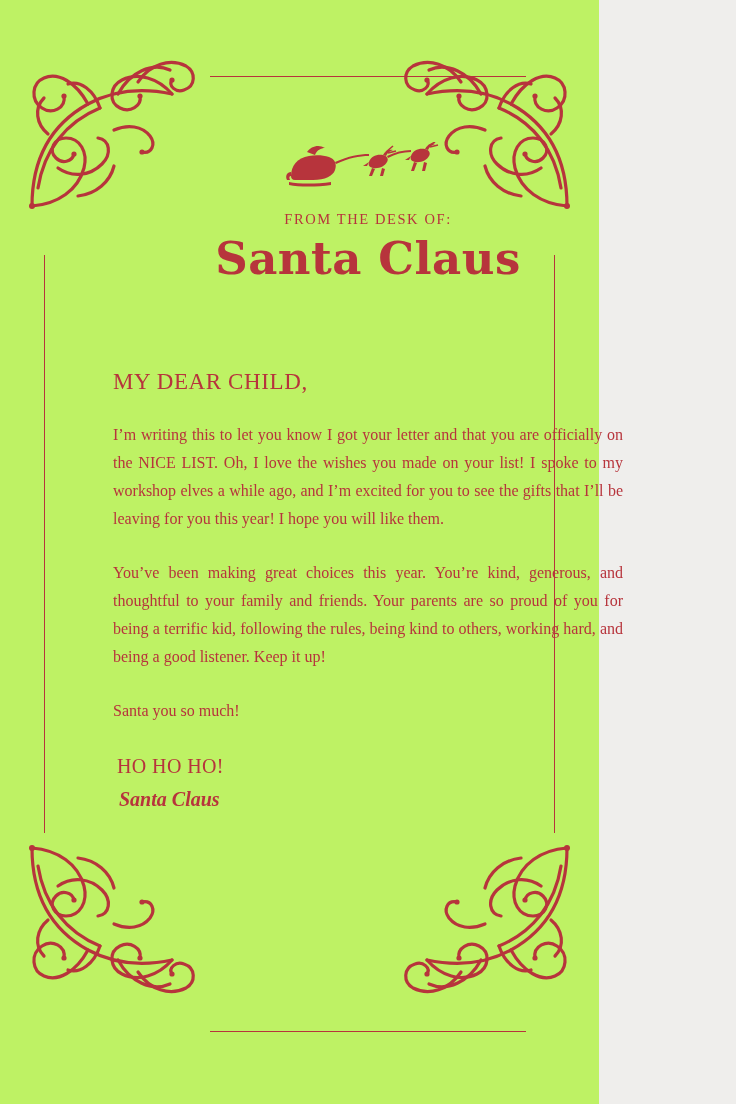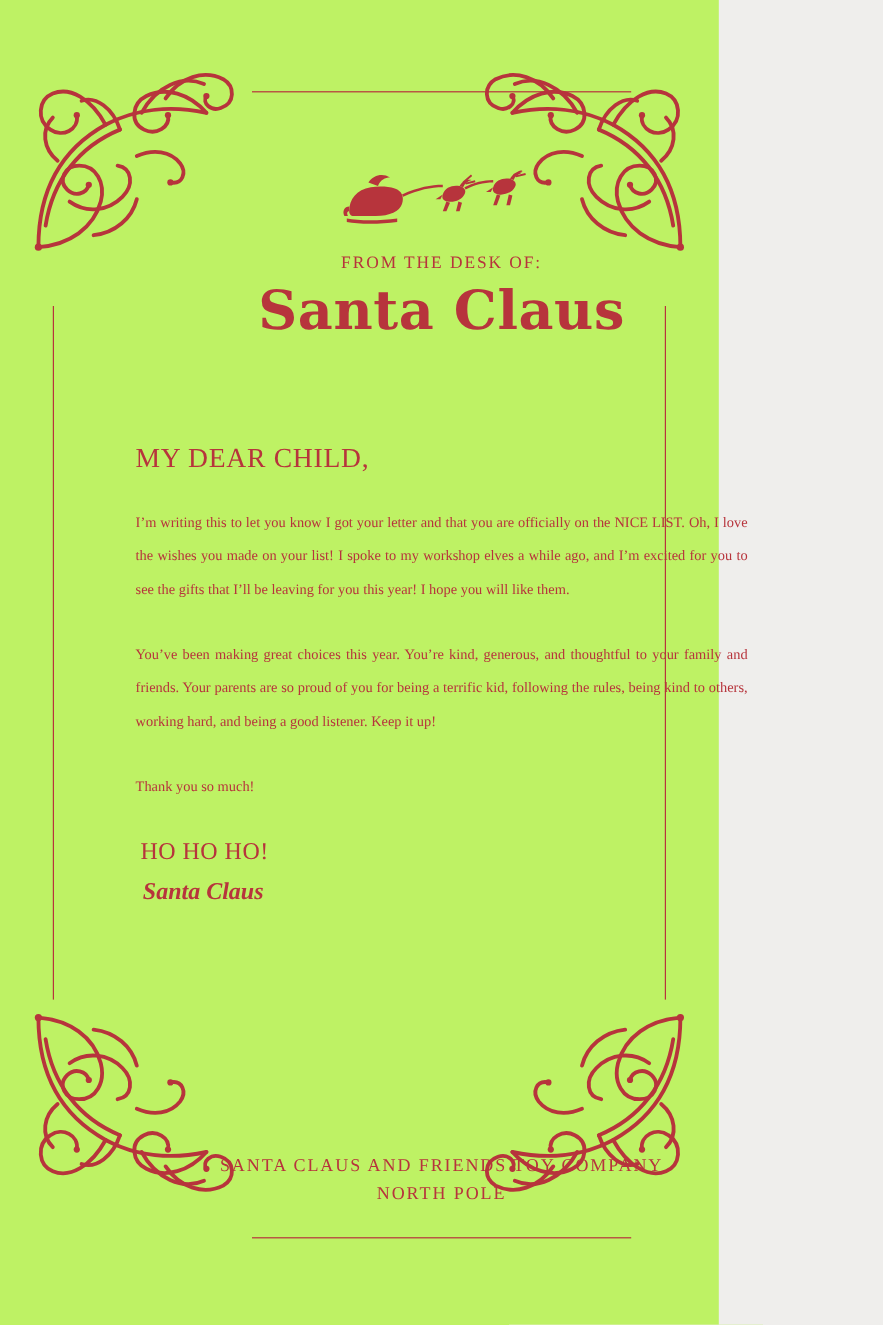--- a/index.html
+++ b/index.html
@@ -117,21 +117,21 @@
   .salutation {
     font-family: "Liberation Serif", serif;
     font-size: 23px;
     letter-spacing: 0.6px;
     margin: 0 0 26px 0;
     color: #b7343c;
   }
 
   .para {
     font-family: "Liberation Serif", serif;
-    font-size: 12px;
+    font-size: 16px;
     line-height: 28px;
     text-align: justify;
     margin: 0 0 26px 0;
     color: #b7343c;
   }
   .para:last-of-type { margin-bottom: 0; }
 
   .hoho {
     font-family: "Liberation Serif", serif;
     font-size: 20px;
@@ -320,25 +320,21 @@
 
   <div class="desk-of">FROM THE DESK OF:</div>
 
   <div class="santa-name">Santa Claus</div>
 
   <div class="letter">
     <div class="salutation">MY DEAR CHILD,</div>
 
     <p class="para">I’m writing this to let you know I got your letter and that you are officially on the NICE LIST. Oh, I love the wishes you made on your list! I spoke to my workshop elves a while ago, and I’m excited for you to see the gifts that I’ll be leaving for you this year!  I hope you will like them.</p>
     <p class="para">You’ve been making great choices this year. You’re kind, generous, and thoughtful to your family and friends. Your parents are so proud of you for being a terrific kid, following the rules, being kind to others, working hard, and being a good listener. Keep it up!</p>
-    <p class="para">Thank you so much!</p>
+    <p class="para">Santa you so much!</p>
 
     <div class="hoho">HO HO HO!</div>
 
     <div class="signature">Santa Claus</div>
   </div>
 
-  <div class="footer">
-    <div class="footer-line1">SANTA CLAUS AND FRIENDS TOY COMPANY</div>
-    <div class="footer-line2">NORTH POLE</div>
-  </div>
 
 </div>
 
 </body></html>

